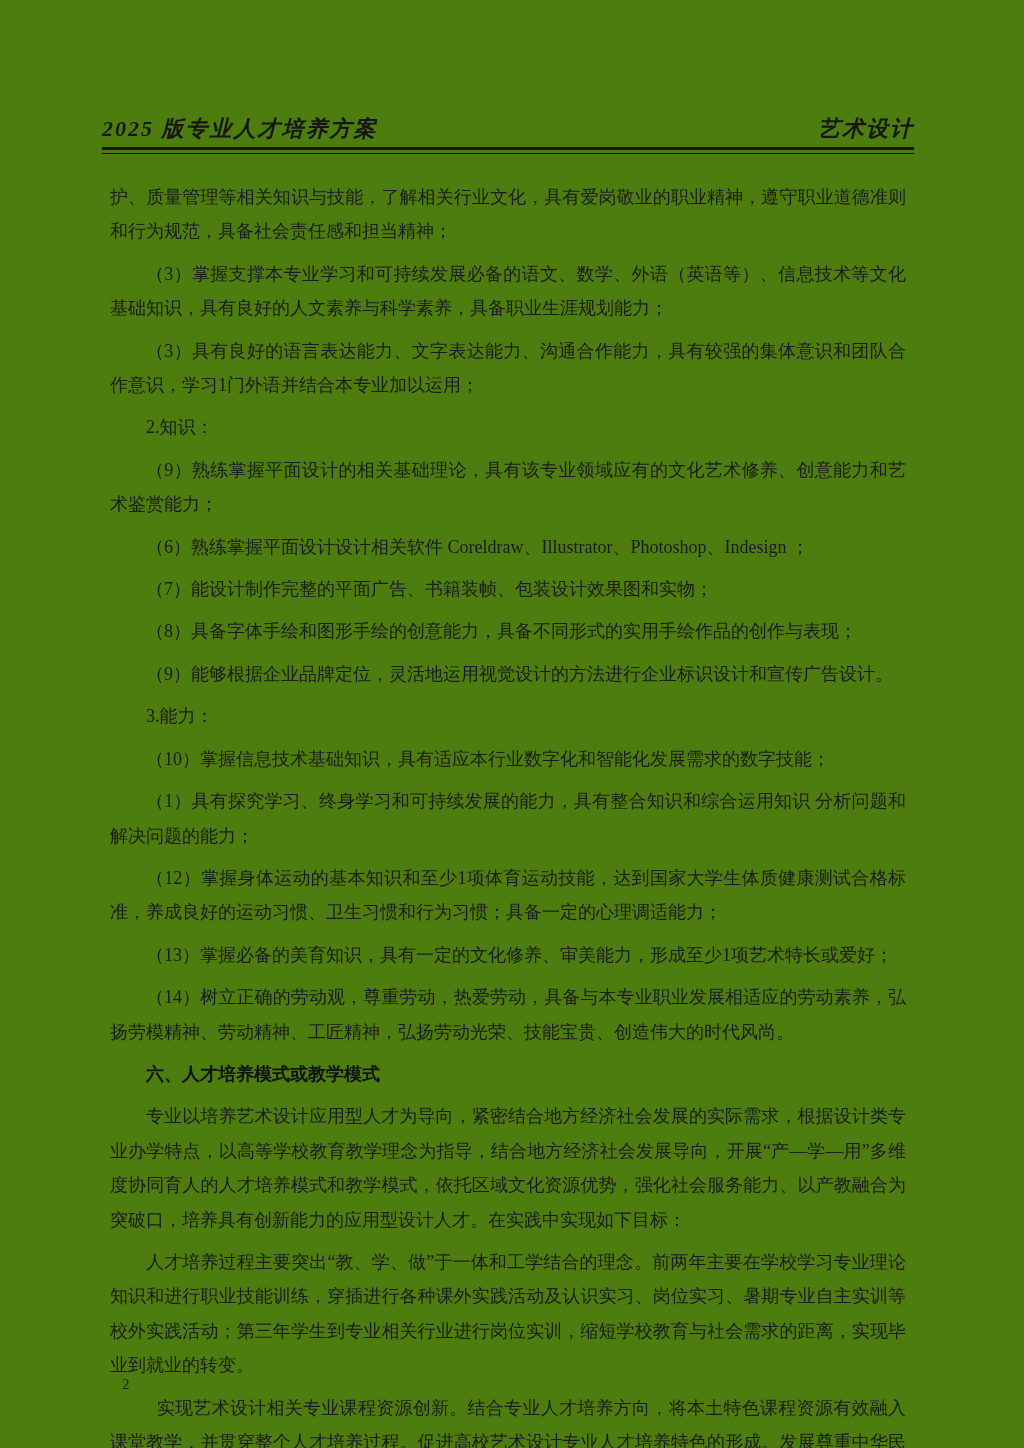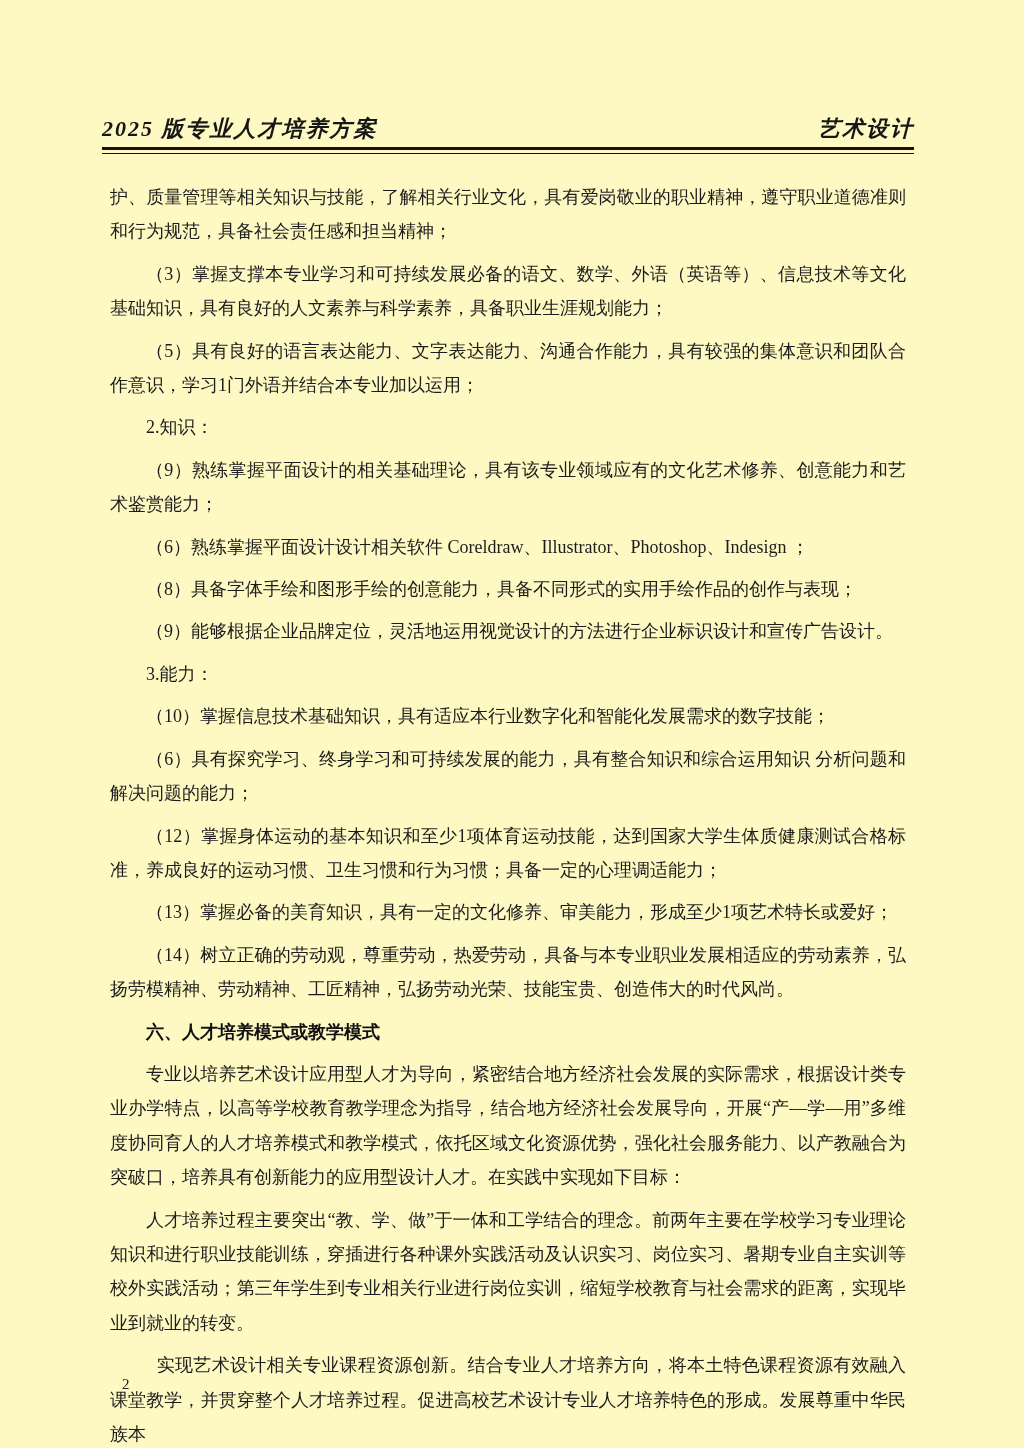--- a/index.html
+++ b/index.html
@@ -11,21 +11,21 @@
     width: 1024px;
     height: 1448px;
     position: relative;
     font-family: "Liberation Serif", "DejaVu Serif", serif;
     color: #1c1c1c;
     overflow: hidden;
   }
   .page {
     position: absolute;
     inset: 0;
-    background: #fef9c3;
+    background: #4d7c0f;
   }
   .header {
     position: absolute;
     left: 102px;
     top: 116px;
     width: 812px;
     display: flex;
     justify-content: space-between;
     align-items: flex-end;
     font-size: 22px;
@@ -85,29 +85,30 @@
   <div class="header">
     <span>2025 版专业人才培养方案</span>
     <span>艺术设计</span>
   </div>
 
   <div class="header-rule"></div>
 
   <div class="content">
     <p class="p-noindent">护、质量管理等相关知识与技能，了解相关行业文化，具有爱岗敬业的职业精神，遵守职业道德准则和行为规范，具备社会责任感和担当精神；</p>
     <p class="p-indent">（3）掌握支撑本专业学习和可持续发展必备的语文、数学、外语（英语等）、信息技术等文化基础知识，具有良好的人文素养与科学素养，具备职业生涯规划能力；</p>
-    <p class="p-indent">（5）具有良好的语言表达能力、文字表达能力、沟通合作能力，具有较强的集体意识和团队合作意识，学习1门外语并结合本专业加以运用；</p>
+    <p class="p-indent">（3）具有良好的语言表达能力、文字表达能力、沟通合作能力，具有较强的集体意识和团队合作意识，学习1门外语并结合本专业加以运用；</p>
     <p class="p-indent">2.知识：</p>
     <p class="p-indent">（9）熟练掌握平面设计的相关基础理论，具有该专业领域应有的文化艺术修养、创意能力和艺术鉴赏能力；</p>
     <p class="p-indent">（6）熟练掌握平面设计设计相关软件 Coreldraw、Illustrator、Photoshop、Indesign ；</p>
+    <p class="p-indent">（7）能设计制作完整的平面广告、书籍装帧、包装设计效果图和实物；</p>
     <p class="p-indent">（8）具备字体手绘和图形手绘的创意能力，具备不同形式的实用手绘作品的创作与表现；</p>
     <p class="p-indent">（9）能够根据企业品牌定位，灵活地运用视觉设计的方法进行企业标识设计和宣传广告设计。</p>
     <p class="p-indent">3.能力：</p>
     <p class="p-indent">（10）掌握信息技术基础知识，具有适应本行业数字化和智能化发展需求的数字技能；</p>
-    <p class="p-indent">（6）具有探究学习、终身学习和可持续发展的能力，具有整合知识和综合运用知识 分析问题和解决问题的能力；</p>
+    <p class="p-indent">（1）具有探究学习、终身学习和可持续发展的能力，具有整合知识和综合运用知识 分析问题和解决问题的能力；</p>
     <p class="p-indent">（12）掌握身体运动的基本知识和至少1项体育运动技能，达到国家大学生体质健康测试合格标准，养成良好的运动习惯、卫生习惯和行为习惯；具备一定的心理调适能力；</p>
     <p class="p-indent">（13）掌握必备的美育知识，具有一定的文化修养、审美能力，形成至少1项艺术特长或爱好；</p>
     <p class="p-indent">（14）树立正确的劳动观，尊重劳动，热爱劳动，具备与本专业职业发展相适应的劳动素养，弘扬劳模精神、劳动精神、工匠精神，弘扬劳动光荣、技能宝贵、创造伟大的时代风尚。</p>
     <p class="p-heading">六、人才培养模式或教学模式</p>
     <p class="p-indent">专业以培养艺术设计应用型人才为导向，紧密结合地方经济社会发展的实际需求，根据设计类专业办学特点，以高等学校教育教学理念为指导，结合地方经济社会发展导向，开展“产—学—用”多维度协同育人的人才培养模式和教学模式，依托区域文化资源优势，强化社会服务能力、以产教融合为突破口，培养具有创新能力的应用型设计人才。在实践中实现如下目标：</p>
     <p class="p-indent">人才培养过程主要突出“教、学、做”于一体和工学结合的理念。前两年主要在学校学习专业理论知识和进行职业技能训练，穿插进行各种课外实践活动及认识实习、岗位实习、暑期专业自主实训等校外实践活动；第三年学生到专业相关行业进行岗位实训，缩短学校教育与社会需求的距离，实现毕业到就业的转变。</p>
     <p class="p-deep">实现艺术设计相关专业课程资源创新。结合专业人才培养方向，将本土特色课程资源有效融入课堂教学，并贯穿整个人才培养过程。促进高校艺术设计专业人才培养特色的形成。发展尊重中华民族本</p>
   </div>
 
   <div class="page-number">2</div>

